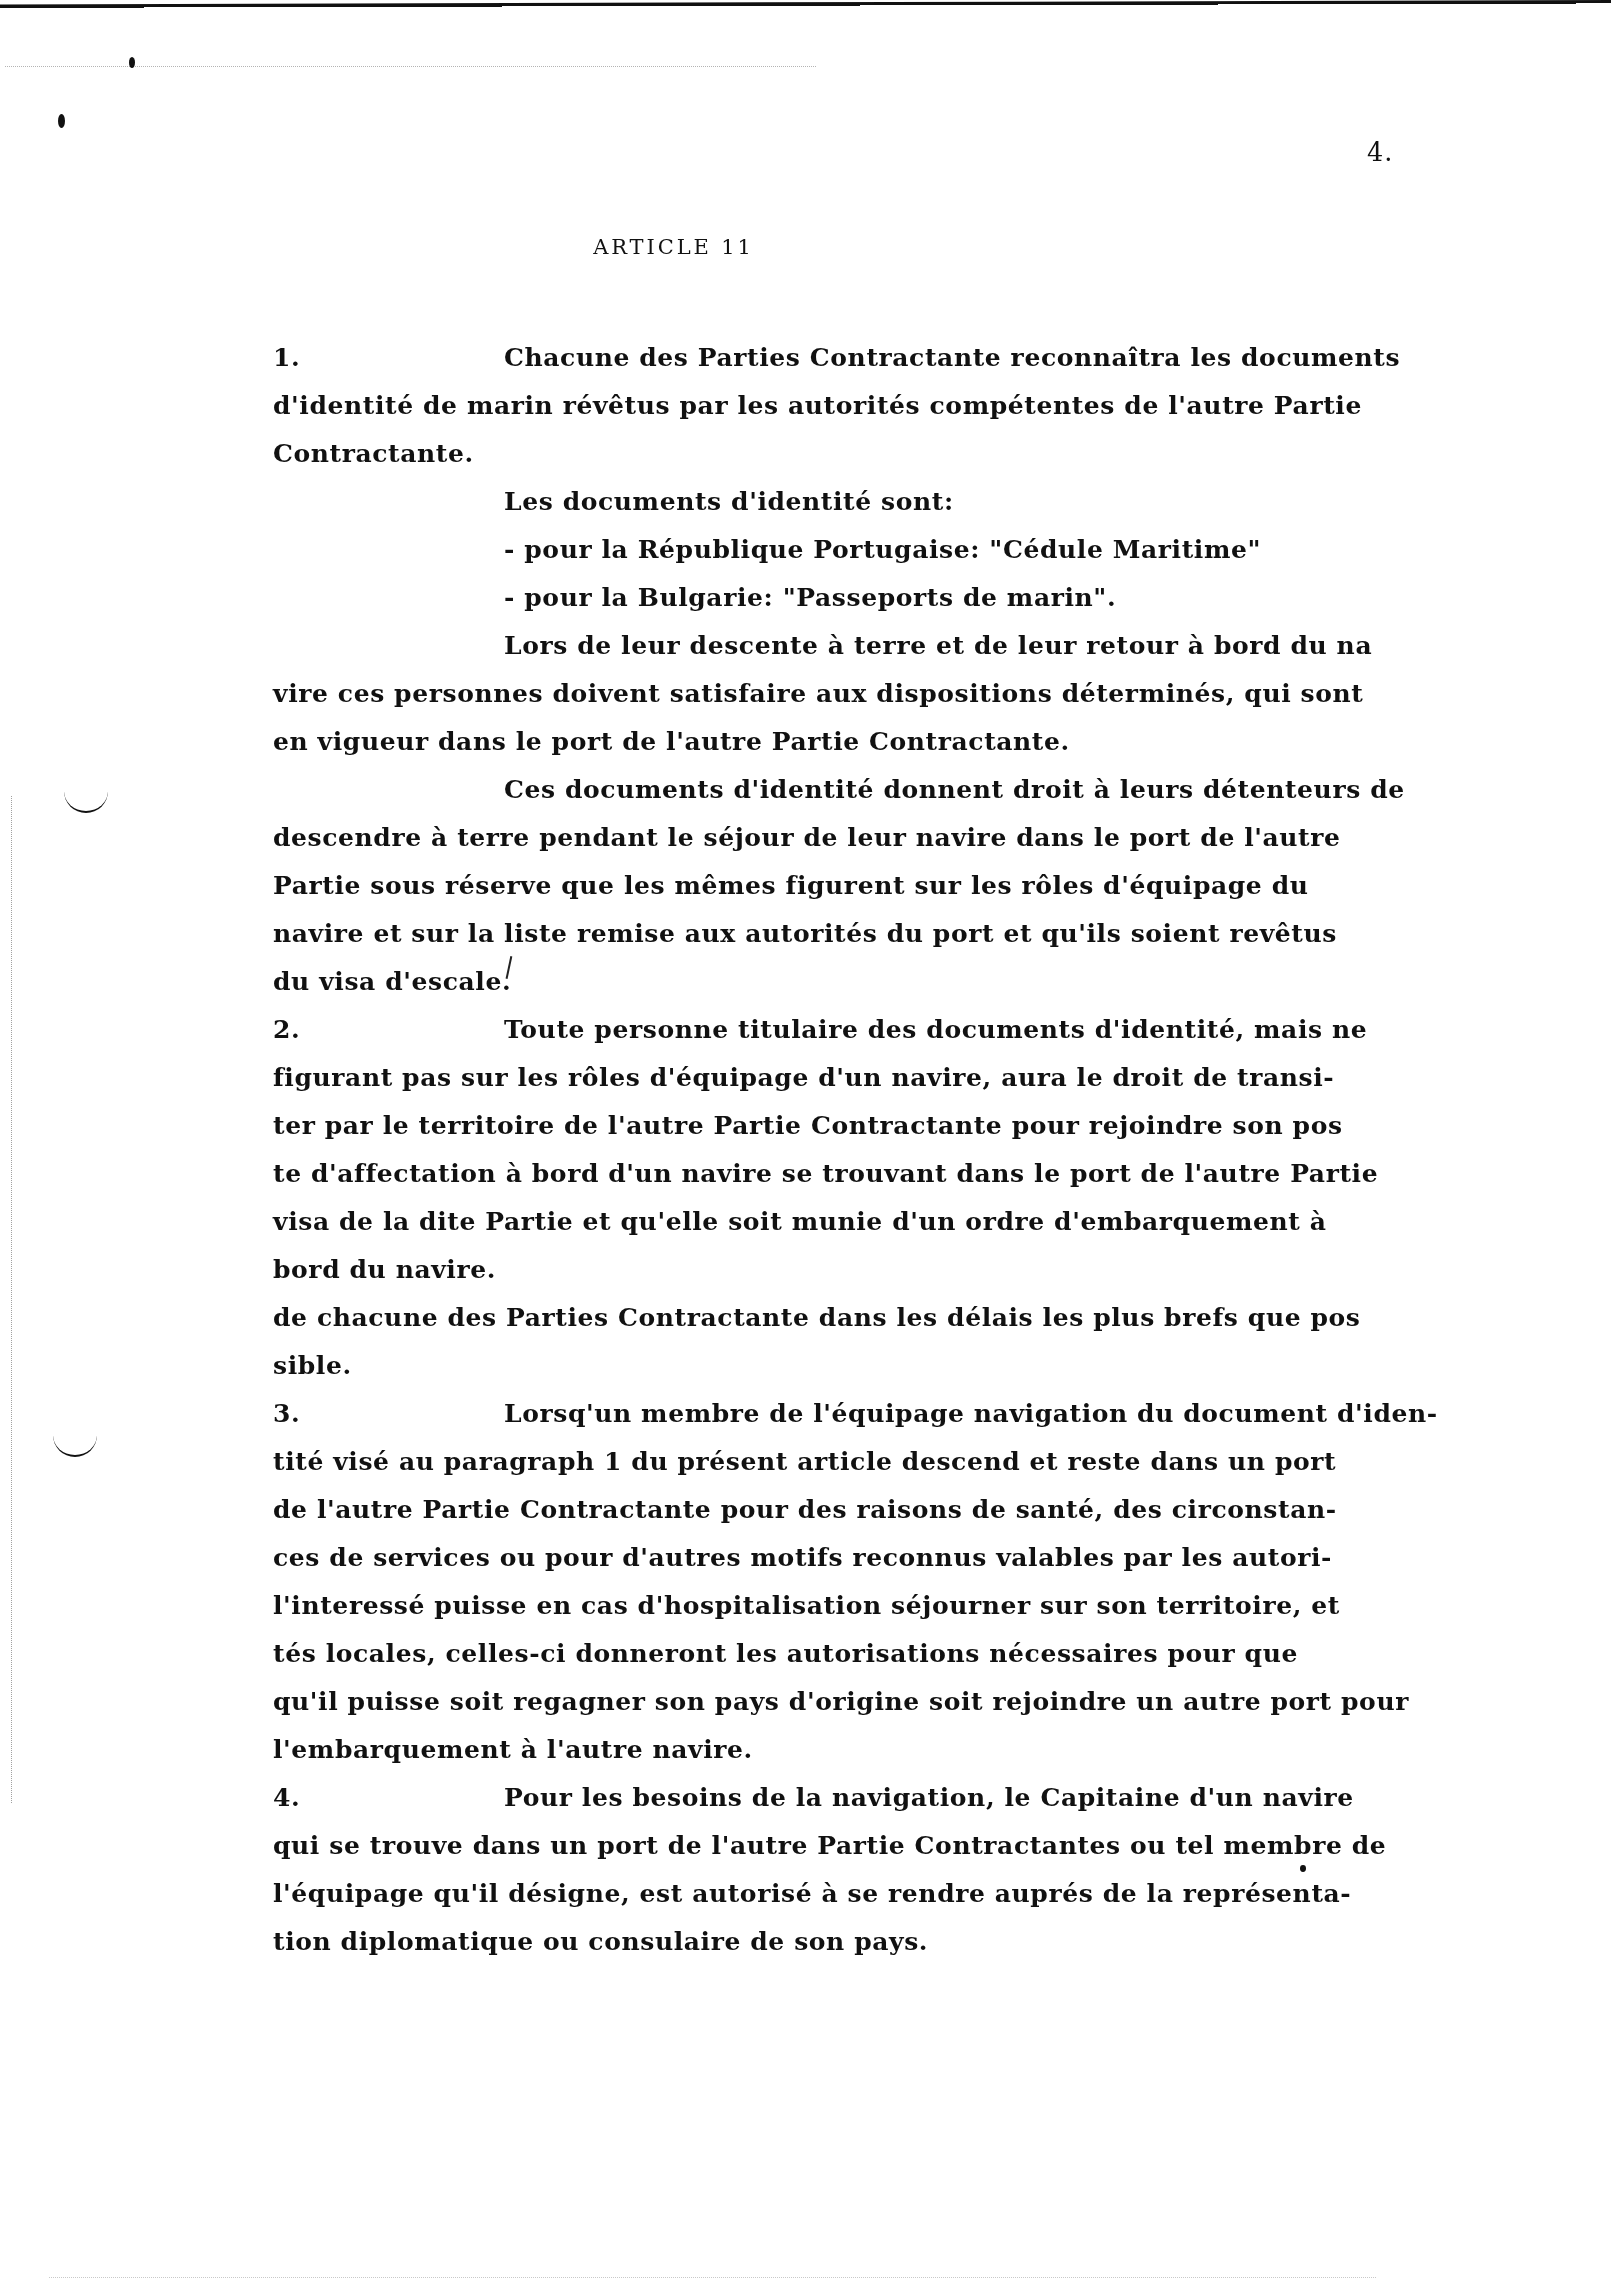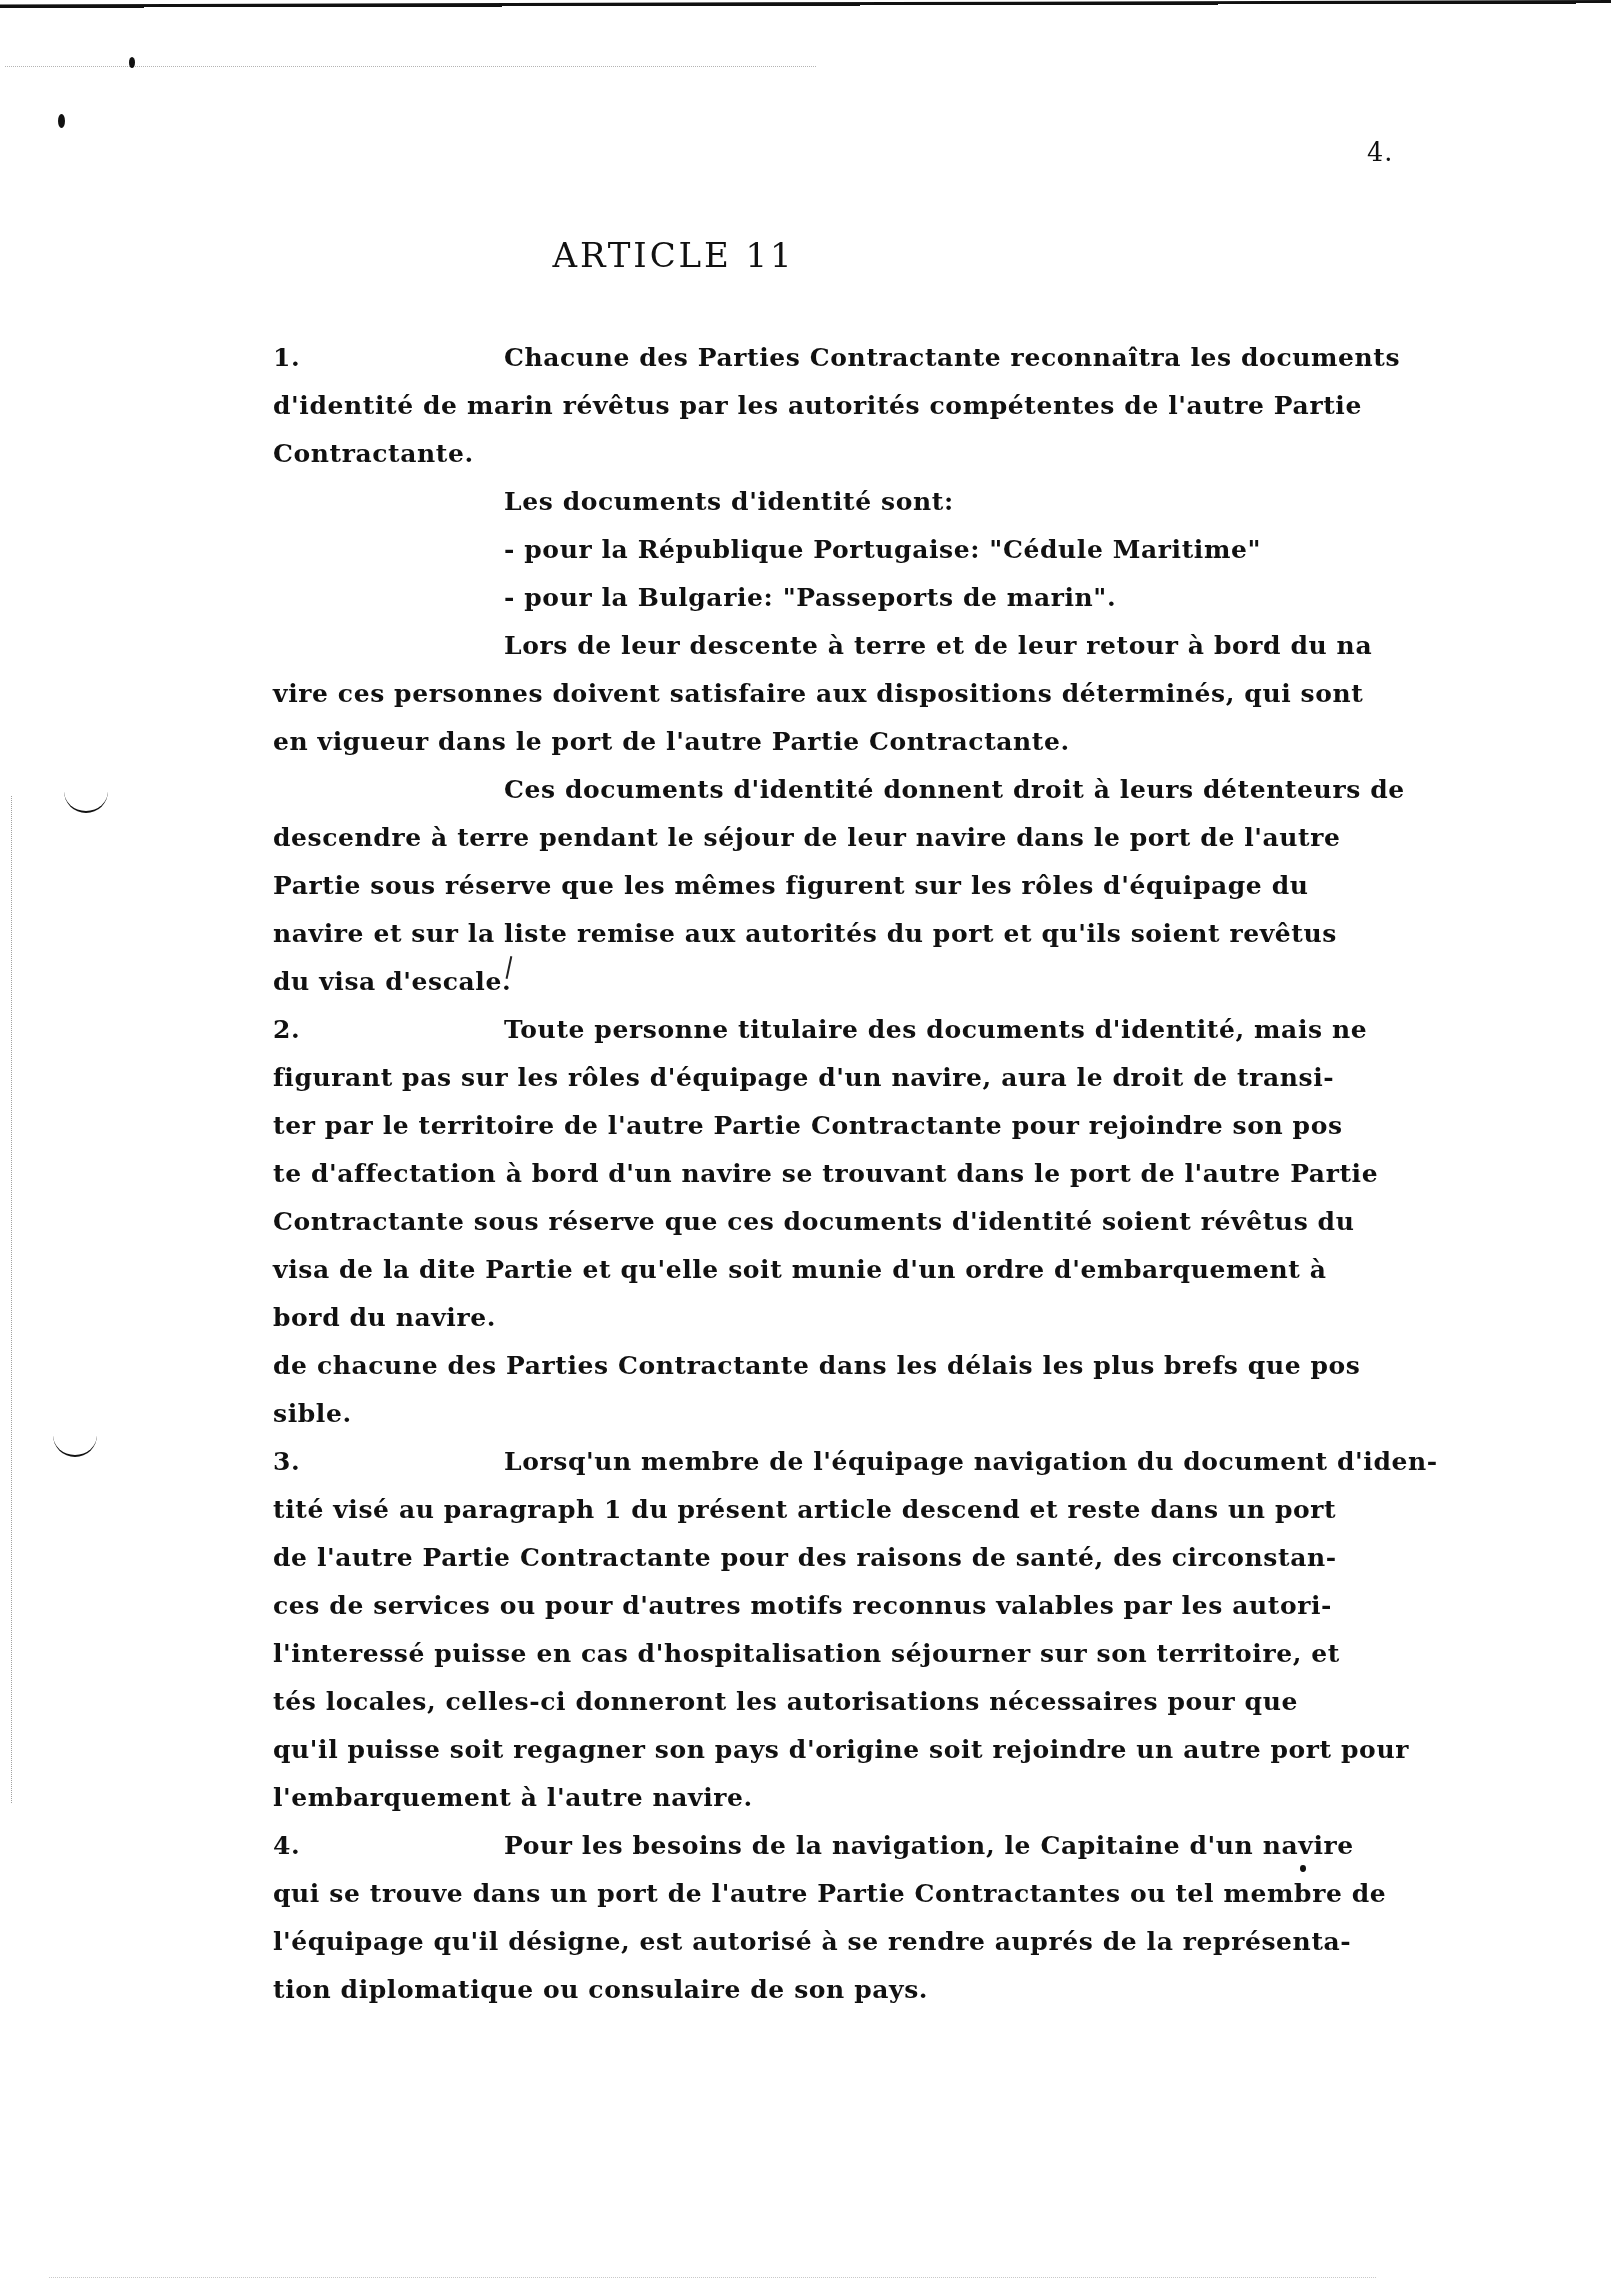--- a/index.html
+++ b/index.html
@@ -85,21 +85,21 @@
       top: 137px;
       font-size: 25.5px;
       letter-spacing: 1px;
     }
     .article-title {
       position: absolute;
       left: 0;
       width: 1308px;
       top: 235px;
       text-align: center;
-      font-size: 34px;
+      font-size: 21px;
       letter-spacing: 2.9px;
       padding-left: 39px;
       box-sizing: border-box;
     }
 
     .body-text {
       position: absolute;
       left: 273px;
       top: 334px;
       width: 1307px;
@@ -177,21 +177,20 @@
     </div>
 
     <div>
       <span class="line indent numbered">
         <span class="para-num">2.</span>
         <span>Toute personne titulaire des documents d'identité, mais ne</span>
       </span>
       <span class="line">figurant pas sur les rôles d'équipage d'un navire, aura le droit de transi-</span>
       <span class="line">ter par le territoire de l'autre Partie Contractante pour rejoindre son pos</span>
       <span class="line">te d'affectation à bord d'un navire se trouvant dans le port de l'autre Partie</span>
-      <span class="line">Contractante sous réserve que ces documents d'identité soient révêtus du</span>
       <span class="line">visa de la dite Partie et qu'elle soit munie d'un ordre d'embarquement à</span>
       <span class="line">bord du navire.</span>
     </div>
 
     <div>
       <span class="line">de chacune des Parties Contractante dans les délais les plus brefs que pos</span>
       <span class="line">sible.</span>
     </div>
 
     <div>

